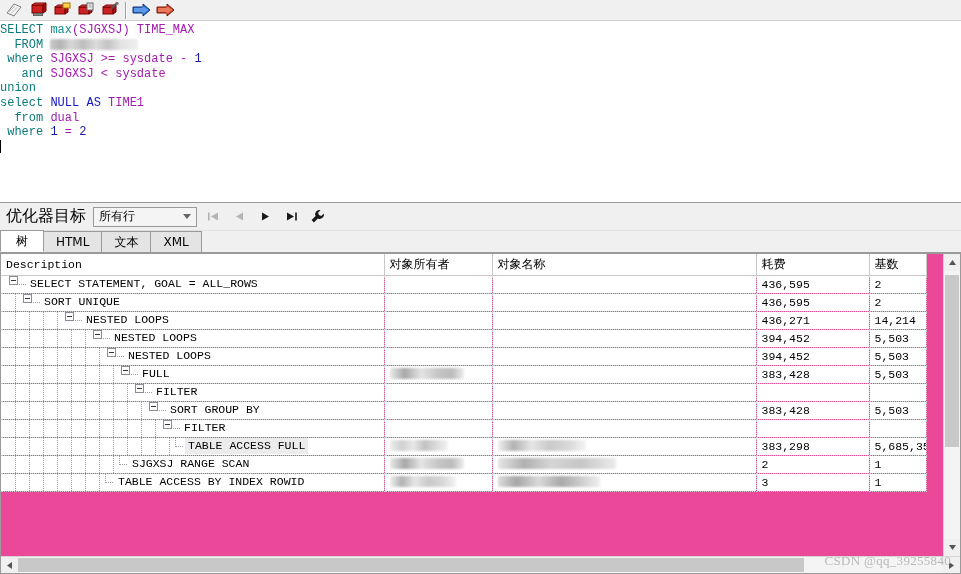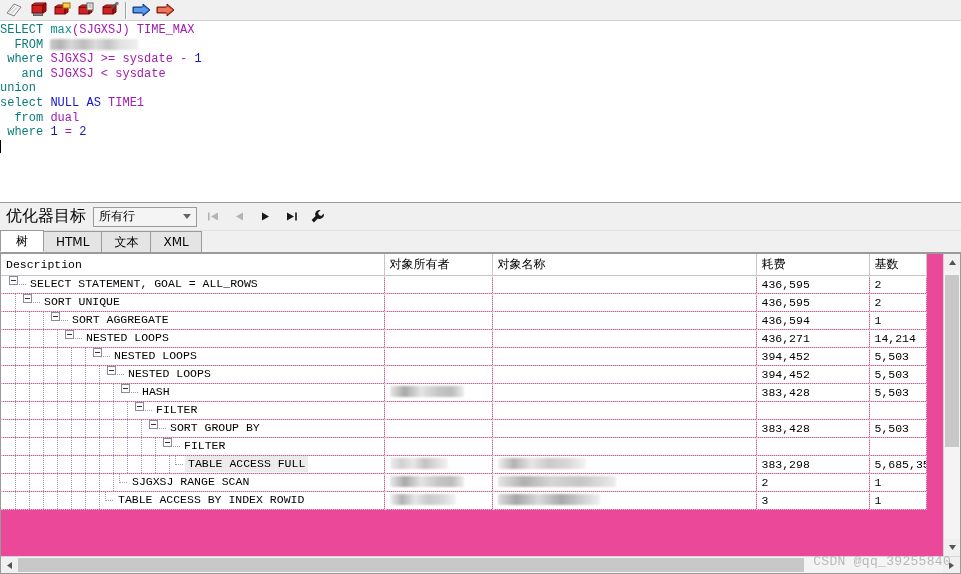--- a/index.html
+++ b/index.html
@@ -343,21 +343,21 @@
     background: #c8c8c8;
   }
 
   
   .watermark {
     position: absolute;
     right: 10px;
     bottom: 5px;
     font-size: 13px;
     color: #b9b9b9;
-    font-family: Liberation Mono, monospace;
+    font-family: Liberation Serif, serif;
     letter-spacing: 0.3px;
     pointer-events: none;
     z-index: 50;
   }
 </style>
 </head>
 <body>
 
 <div id="app">
 
@@ -523,37 +523,20 @@
                 <td></td>
                 <td>436,595</td>
                 <td>2</td>
               </tr>
               <tr>
                 <td class="desc">
                   <div class="treecell">
                     <div class="indent pipe" style="width: 14px;"></div>
                     <div class="indent pipe" style="width: 14px;"></div>
                     <div class="indent pipe" style="width: 14px;"></div>
-                    <div style="width: 3px;"></div>
-                    <div class="toggle"></div>
-                    <div class="dots"></div>
-                    <span class="nodetext">SORT AGGREGATE</span>
-                  </div>
-                </td>
-                <td></td>
-                <td></td>
-                <td>436,594</td>
-                <td>1</td>
-              </tr>
-              <tr>
-                <td class="desc">
-                  <div class="treecell">
-                    <div class="indent pipe" style="width: 14px;"></div>
-                    <div class="indent pipe" style="width: 14px;"></div>
-                    <div class="indent pipe" style="width: 14px;"></div>
                     <div class="indent pipe" style="width: 14px;"></div>
                     <div style="width: 3px;"></div>
                     <div class="toggle"></div>
                     <div class="dots"></div>
                     <span class="nodetext">NESTED LOOPS</span>
                   </div>
                 </td>
                 <td></td>
                 <td></td>
                 <td>436,271</td>
@@ -607,21 +590,21 @@
                     <div class="indent pipe" style="width: 14px;"></div>
                     <div class="indent pipe" style="width: 14px;"></div>
                     <div class="indent pipe" style="width: 14px;"></div>
                     <div class="indent pipe" style="width: 14px;"></div>
                     <div class="indent pipe" style="width: 14px;"></div>
                     <div class="indent pipe" style="width: 14px;"></div>
                     <div class="indent pipe" style="width: 14px;"></div>
                     <div style="width: 3px;"></div>
                     <div class="toggle"></div>
                     <div class="dots"></div>
-                    <span class="nodetext">HASH</span>
+                    <span class="nodetext">FULL</span>
                   </div>
                 </td>
                 <td><span class="cellblur blur-d" style="width: 74px;"></span></td>
                 <td></td>
                 <td>383,428</td>
                 <td>5,503</td>
               </tr>
               <tr>
                 <td class="desc">
                   <div class="treecell">

